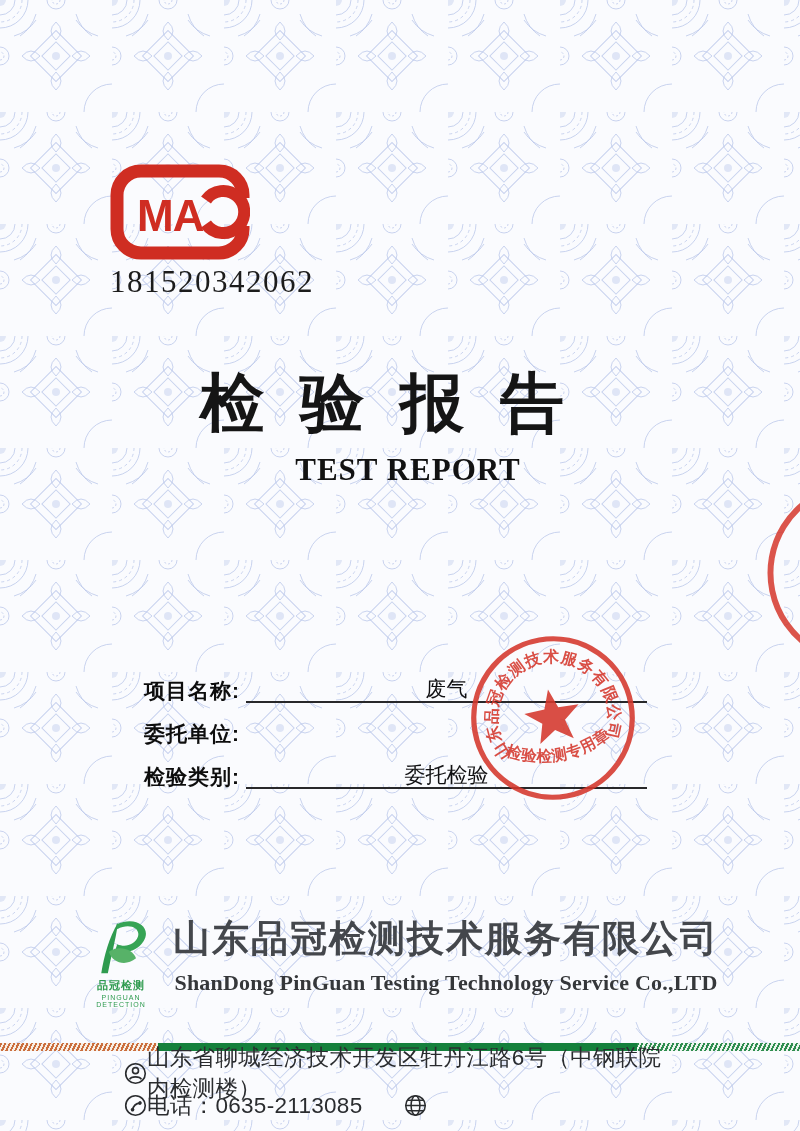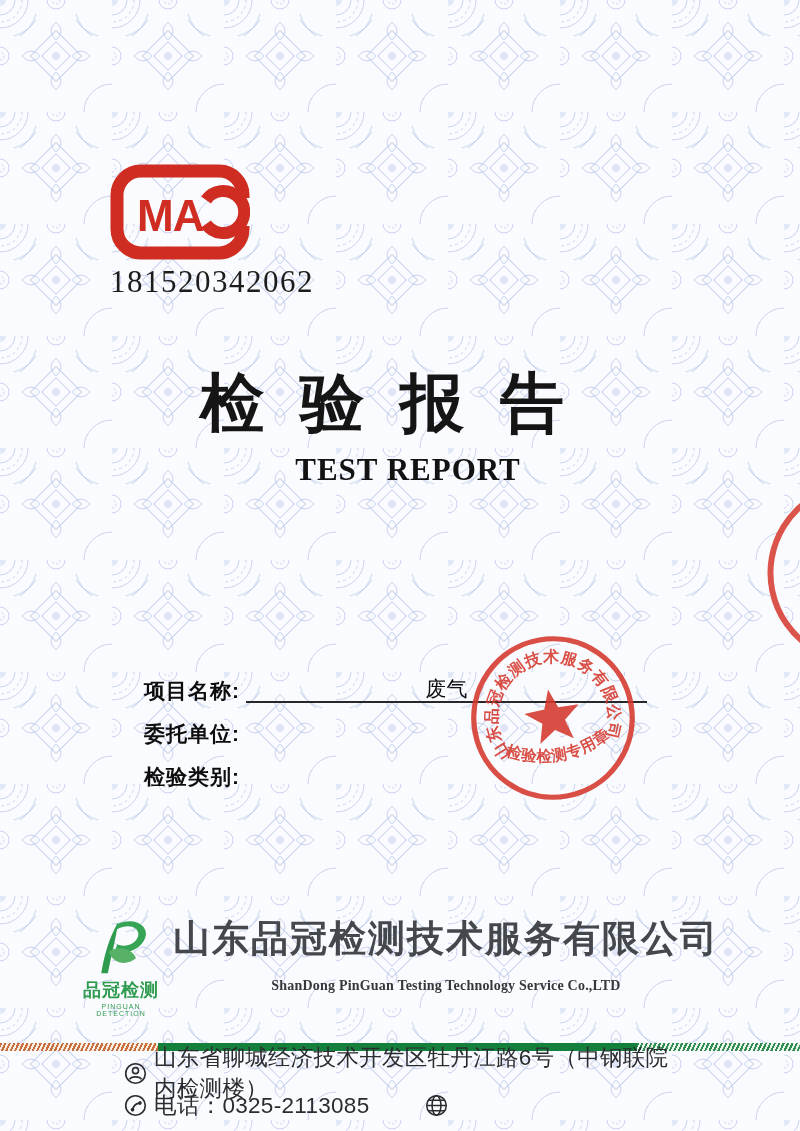--- a/index.html
+++ b/index.html
@@ -47,45 +47,45 @@
     position:absolute;left:764px;top:478px;
     transform:rotate(100deg);transform-origin:50% 50%;
   }
 
   
   .brand{
     position:absolute;top:918px;left:0;width:100%;
     display:flex;justify-content:center;align-items:flex-start;gap:12px;
   }
   .brand-left{width:80px;text-align:center;}
-  .brand-logo-cn{font-size:18px;font-weight:700;color:#2f9b4f;letter-spacing:1px;margin-top:-2px;}
+  .brand-logo-cn{font-size:11px;font-weight:700;color:#2f9b4f;letter-spacing:1px;margin-top:-2px;}
   .brand-logo-en{font-size:7px;color:#2f9b4f;letter-spacing:1px;margin-top:1px;}
   .brand-right{text-align:center;}
   .company-cn{
     font-size:37px;font-weight:700;color:#44474c;letter-spacing:2px;line-height:1.15;
   }
   .company-en{
-    font-family:"Liberation Serif",serif;font-weight:700;font-size:14px;
-    color:#35373a;margin-top:17px;letter-spacing:0.2px;
+    font-family:"Liberation Serif",serif;font-weight:700;font-size:22px;
+    color:#35373a;margin-top:9px;letter-spacing:0.2px;
   }
 
   
   .footer-bar{position:absolute;top:1043px;left:0;width:100%;height:8px;display:flex;}
   .bar-left{width:158px;background:repeating-linear-gradient(115deg,#cb6e3d 0 2px,#f7eee4 2px 4px);}
   .bar-mid{width:479px;background:#15803c;}
   .bar-right{flex:1;background:repeating-linear-gradient(115deg,#2f8d4f 0 2px,#ebf4ed 2px 4px);}
 
   
   .footer-info{
     position:absolute;top:1058px;left:0;width:100%;
     display:flex;flex-direction:column;align-items:center;
     color:#2a2c2f;
   }
   .footer-line{
-    display:flex;align-items:center;gap:7px;width:552px;
+    display:flex;align-items:center;width:552px;
     font-size:22.5px;font-weight:500;letter-spacing:0.3px;height:30px;margin-bottom:2px;
   }
   .footer-line svg{flex:0 0 auto;}
   .footer-gap{width:42px;}
 </style>
 </head>
 <body>
 
 <div class="page">
 
@@ -137,20 +137,21 @@
     <div class="form">
       <div class="form-row">
         <span class="form-label">项目名称:</span>
         <span class="form-line">废气</span>
       </div>
       <div class="form-row">
         <span class="form-label">委托单位:</span>
       </div>
       <div class="form-row">
         <span class="form-label">检验类别:</span>
+        <span class="form-line">委托检验</span>
       </div>
     </div>
 
     <svg class="stamp-main" width="170" height="170" viewBox="0 0 176 176">
       <defs>
         <path id="sealTopArc" d="M 37.8,117 A 58,58 0 1,1 138.2,117" fill="none"></path>
         <path id="sealBannerArc" d="M 40,121 Q 88,143 136,121" fill="none"></path>
       </defs>
       <g transform="rotate(-10 88 88)" opacity="0.88">
         <circle cx="88" cy="88" r="82" fill="none" stroke="#d5372c" stroke-width="5.5"></circle>
@@ -213,21 +214,21 @@
       </div>
       <div class="footer-line">
         <svg width="23" height="23" viewBox="0 0 24 24" fill="none" stroke="#2a2c2f" stroke-width="1.7">
           <circle cx="12" cy="12" r="10.2"></circle>
           <g transform="rotate(-42 12 12)">
             <path d="M6.8,13.4 Q12,9.2 17.2,13.4"></path>
             <circle cx="6.8" cy="13.2" r="1.9" fill="#2a2c2f" stroke="none"></circle>
             <circle cx="17.2" cy="13.2" r="1.9" fill="#2a2c2f" stroke="none"></circle>
           </g>
         </svg>
-        <span>电话：0325-2113085</span>
+        <span>电话：0635-2113085</span>
         <span class="footer-gap"></span>
         <svg width="23" height="23" viewBox="0 0 24 24" fill="none" stroke="#2a2c2f" stroke-width="1.6">
           <circle cx="12" cy="12" r="10.2"></circle>
           <ellipse cx="12" cy="12" rx="4.6" ry="10.2"></ellipse>
           <path d="M1.8,12 h20.4 M3.2,6.6 h17.6 M3.2,17.4 h17.6"></path>
         </svg>
       </div>
     </div>
 
   </div>

